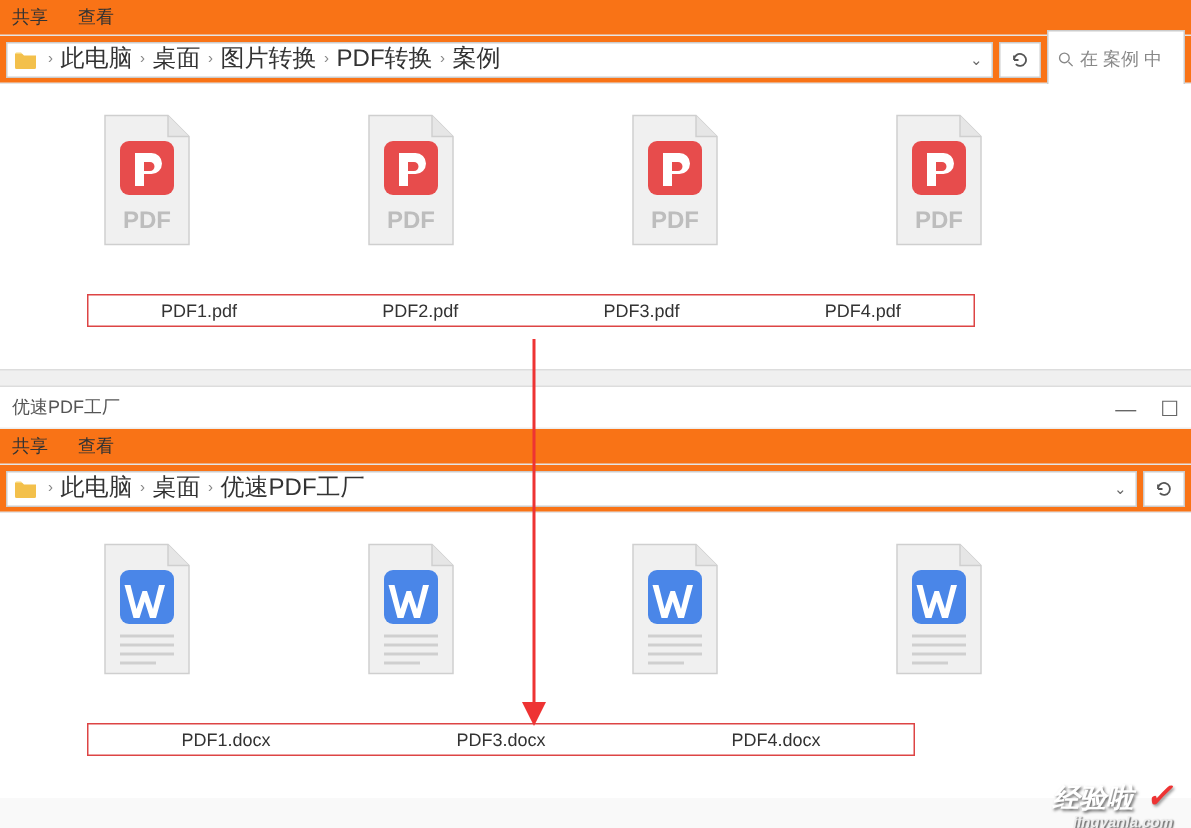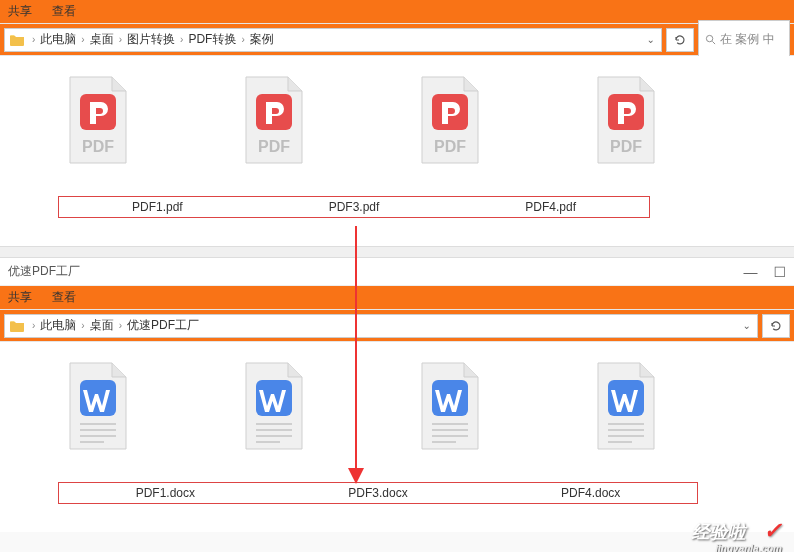--- a/index.html
+++ b/index.html
@@ -9,21 +9,21 @@
   
   
   .tab-bar { display: flex; align-items: center; height: 24px; border-bottom: 1px solid #e5e5e5; padding-left: 8px; gap: 20px; }
   .tab-bar span { font-size: 12px; color: #333; }
   
   
   .crumb-row { display: flex; align-items: center; height: 32px; border-bottom: 1px solid #e5e5e5; }
   .crumb-box { flex: 1; display: flex; align-items: center; height: 24px; border: 1px solid #ccc; margin: 0 4px; padding-left: 4px; background: #fff; }
   .crumb-icon { width: 16px; height: 16px; display: flex; align-items: center; justify-content: center; margin-right: 4px; }
   .crumb-sep { color: #888; margin: 0 3px; font-size: 10px; }
-  .crumb-item { font-size: 12px; color: #333; padding: 0 2px; }
+  .crumb-item { font-size: 16px; color: #333; padding: 0 2px; }
   .crumb-drop { margin-left: auto; margin-right: 6px; display: flex; align-items: center; gap: 6px; }
   .refresh-btn { width: 28px; height: 24px; border: 1px solid #ccc; display: flex; align-items: center; justify-content: center; margin-right: 4px; background: #fff; }
   .search-box { width: 92px; height: 39px; border: 1px solid #ccc; margin-right: 4px; display: flex; align-items: center; padding-left: 6px; background: #fff; color: #888; gap: 4px; }
   
   
   .file-area { padding: 20px 40px 12px 40px; background: #fff; min-height: 190px; position: relative; }
   .file-grid { display: flex; gap: 96px; justify-content: flex-start; padding-left: 18px; }
   .file-item { display: flex; flex-direction: column; align-items: center; width: 80px; }
   .file-icon { width: 68px; height: 114px; position: relative; }
   .label-row { border: 1px solid #d44; margin-top: 6px; display: flex; }
@@ -32,21 +32,21 @@
   
   
   .title-row { display: flex; align-items: center; height: 28px; padding: 0 8px; justify-content: space-between; background: #fff; border-bottom: 1px solid #eee; }
   .title-row .tl { font-size: 12px; color: #555; }
   .win-controls { display: flex; gap: 16px; color: #666; font-size: 14px; }
   
   
   .arrow-container { position: absolute; left: 346px; top: 226px; width: 10px; height: 260px; pointer-events: none; }
   
   
-  .watermark { position: absolute; right: 12px; bottom: 8px; font-style: italic; font-family: "Comic Sans MS", cursive; font-weight: bold; font-size: 18px; color: #fff; text-shadow: 1px 1px 2px rgba(0,0,0,.6); display: flex; align-items: baseline; gap: 18px; }
+  .watermark { position: absolute; right: 12px; bottom: 8px; font-style: italic; font-family: "Comic Sans MS", cursive; font-weight: bold; font-size: 18px; color: #fff; text-shadow: 1px 1px 2px rgba(0,0,0,.6); display: flex; align-items: baseline; gap: 8px; }
   .watermark .cn { font-size: 18px; }
   .watermark .check { color: #e33; font-size: 22px; text-shadow: 1px 1px 2px rgba(0,0,0,.4); }
   .watermark .domain { position: absolute; right: 0; bottom: -10px; font-size: 10px; color: #eee; font-style: italic; text-shadow: 1px 1px 1px rgba(0,0,0,.6); }
   
   .sep-gap { height: 12px; background: #f0f0f0; border-top: 1px solid #ddd; border-bottom: 1px solid #ddd; }
 </style>
 </head>
 <body>
 
 <div class="window">
@@ -133,20 +133,21 @@
             <path fill="#e6e6e6" stroke="#cfcfcf" d="M48 1v14h14"></path>
             <rect x="16" y="18" width="36" height="36" rx="6" fill="#e74c4c"></rect>
             <path fill="#fff" d="M26 26h11a7 7 0 0 1 0 14h-5v8h-6zM32 32v6h4a3 3 0 0 0 0-6z"></path>
             <text x="34" y="76" text-anchor="middle" font-size="16" font-weight="600" fill="#bdbdbd" font-family="Arial">PDF</text>
           </svg>
         </div>
       </div>
     </div>
     <div class="label-row four" style="margin-left:18px; width:592px; display:flex; ">
       <div class="lbl">PDF1.pdf</div>
+      <div class="lbl">PDF2.pdf</div>
       <div class="lbl">PDF3.pdf</div>
       <div class="lbl">PDF4.pdf</div>
     </div>
   </div>
 </div>
 
 <div class="sep-gap"></div>
 
 <div class="window">
   <div class="title-row">
@@ -238,21 +239,21 @@
             <rect x="16" y="18" width="36" height="36" rx="6" fill="#4a86e8"></rect>
             <path fill="#fff" d="M23 28l4 16 4-12 3 0 4 12 4-16h4l-6 22h-4l-3.5-11-3.5 11h-4l-6-22z"></path>
             <line x1="16" y1="62" x2="52" y2="62" stroke="#cfcfcf" stroke-width="2"></line>
             <line x1="16" y1="68" x2="52" y2="68" stroke="#cfcfcf" stroke-width="2"></line>
             <line x1="16" y1="74" x2="52" y2="74" stroke="#cfcfcf" stroke-width="2"></line>
             <line x1="16" y1="80" x2="40" y2="80" stroke="#cfcfcf" stroke-width="2"></line>
           </svg>
         </div>
       </div>
     </div>
-    <div class="label-row four" style="margin-left:18px; width:640px; display:flex; ">
+    <div class="label-row four" style="margin-left:18px; width:552px; display:flex; ">
       <div class="lbl">PDF1.docx</div>
       <div class="lbl">PDF3.docx</div>
       <div class="lbl">PDF4.docx</div>
     </div>
   </div>
 </div>
 
 <div class="arrow-container">
   <svg width="20" height="260" viewBox="0 0 20 260" style="overflow:visible">
     <line x1="10" y1="0" x2="10" y2="244" stroke="#e33" stroke-width="2"></line>

